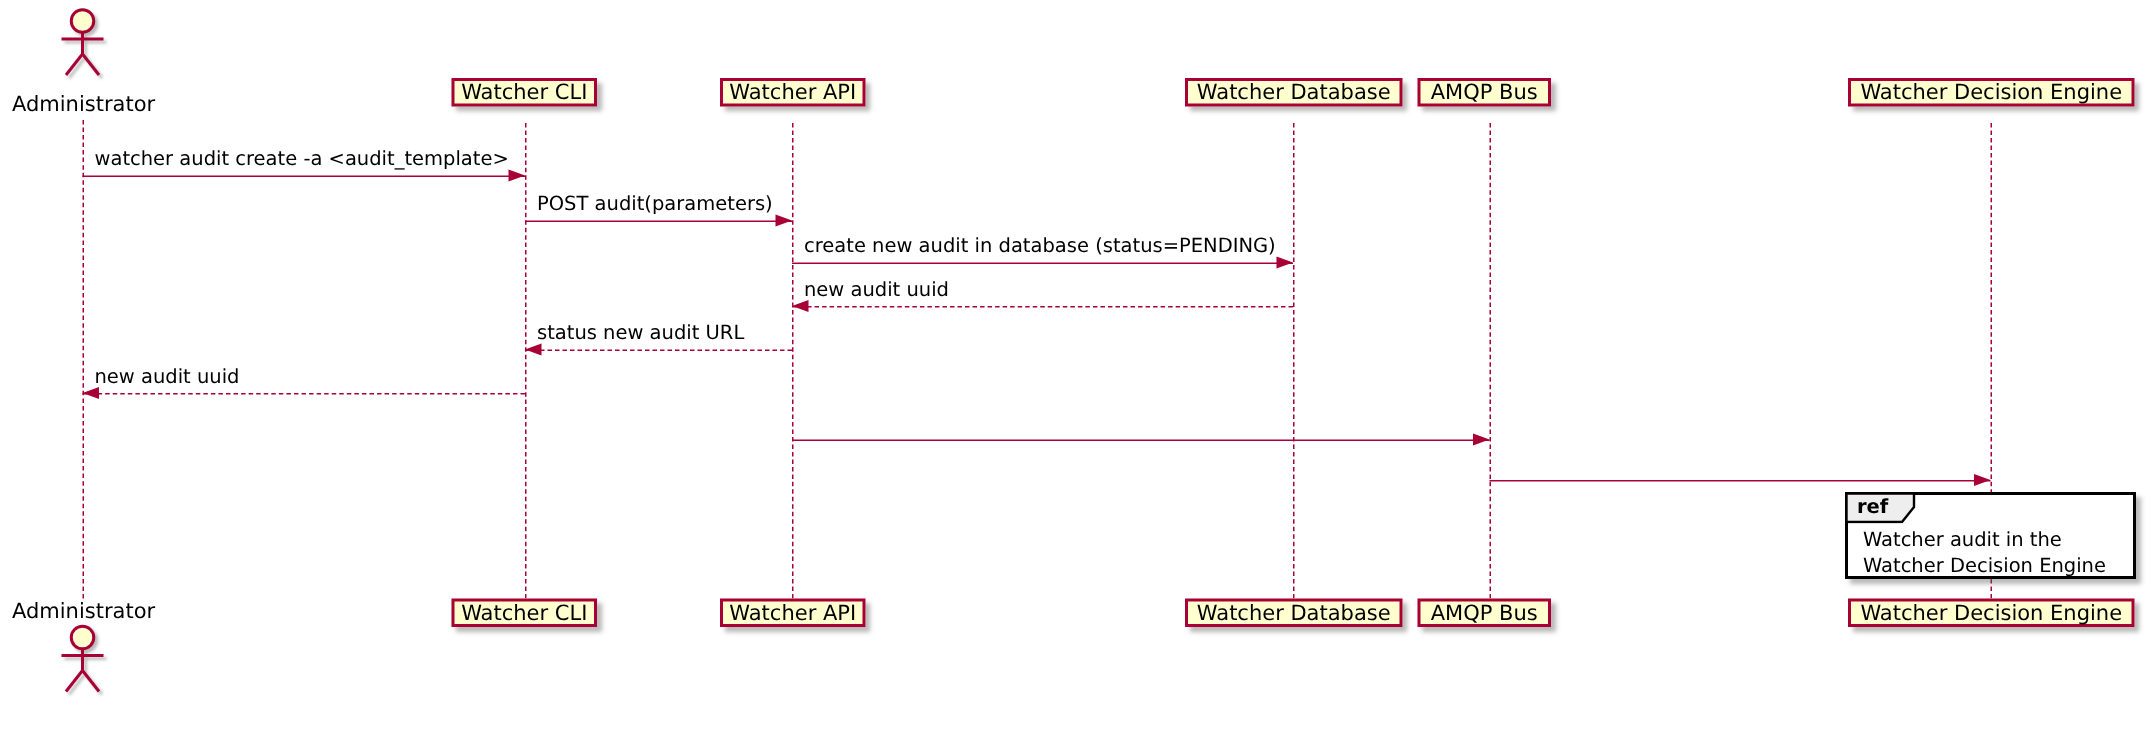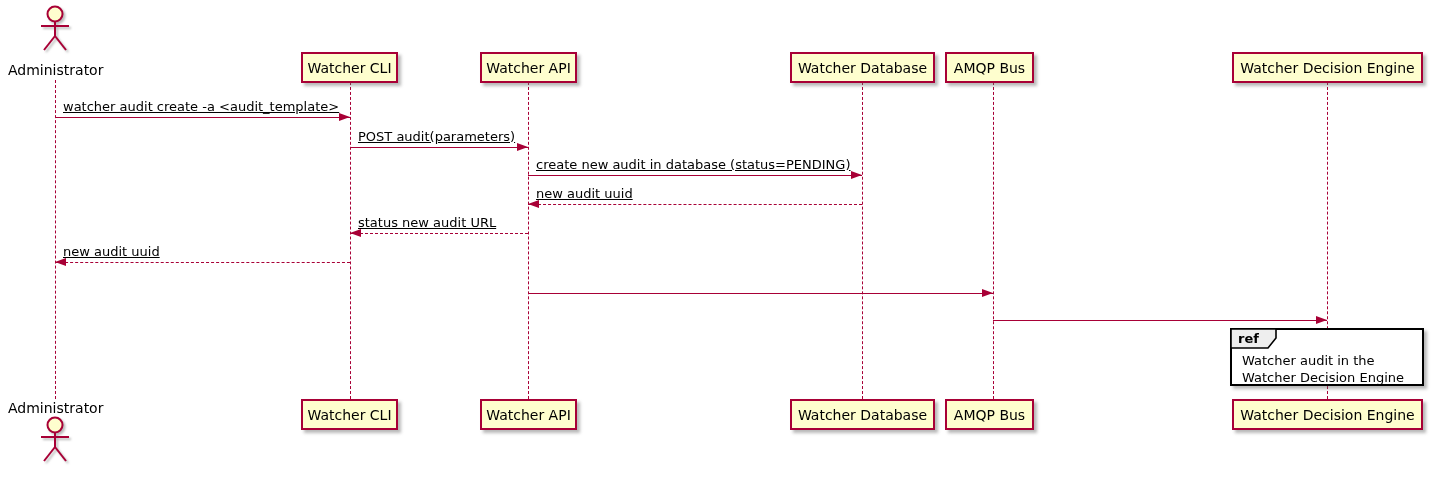--- a/index.html
+++ b/index.html
@@ -1,41 +1,41 @@
 <!DOCTYPE html>
 <html><head>
 <meta charset="utf-8">
 <style>
   html,body{margin:0;padding:0;background:#ffffff;}
   #canvas{
     position:relative;width:1434px;height:486px;background:#ffffff;overflow:hidden;
     font-family:"DejaVu Sans","Liberation Sans",sans-serif;color:#000;
   }
   .participant{
-    position:absolute;box-sizing:border-box;height:31px;
+    position:absolute;box-sizing:border-box;height:19px;
     background:#FEFECE;border:2px solid #A80036;
     display:flex;align-items:center;justify-content:center;
     font-size:14px;color:#000;white-space:nowrap;
     box-shadow:3px 3px 3px rgba(100,100,100,0.45);
     z-index:3;
   }
   .lifeline{
     position:absolute;width:0;border-left:1px dashed #A80036;z-index:0;
   }
   .actor-label{
     position:absolute;font-size:14px;text-align:center;white-space:nowrap;z-index:3;
   }
   .actor-figure{position:absolute;z-index:3;filter:drop-shadow(2px 2px 1px rgba(120,120,120,0.5));}
   .msg-line-solid{position:absolute;height:0;border-top:1px solid #A80036;z-index:1;}
   .msg-line-dashed{position:absolute;height:0;border-top:1px dashed #A80036;z-index:1;}
   .arr-right{position:absolute;width:0;height:0;border-left:11px solid #A80036;
     border-top:4px solid transparent;border-bottom:4px solid transparent;z-index:2;}
   .arr-left{position:absolute;width:0;height:0;border-right:11px solid #A80036;
     border-top:4px solid transparent;border-bottom:4px solid transparent;z-index:2;}
-  .msg-label{position:absolute;font-size:13px;white-space:nowrap;z-index:2;color:#000;text-decoration:underline;}
+  .msg-label{position:absolute;font-size:13px;white-space:nowrap;z-index:2;color:#000;}
   .ref-box{
     position:absolute;box-sizing:border-box;background:#ffffff;border:2px solid #000;
     z-index:4;box-shadow:3px 3px 3px rgba(100,100,100,0.45);
   }
   .ref-header{position:absolute;left:-2px;top:-2px;width:52px;height:21px;}
   .ref-keyword{
     position:absolute;left:6px;top:1px;font-size:13px;font-weight:bold;z-index:5;
   }
   .ref-text{position:absolute;left:10px;top:22px;font-size:13px;line-height:17px;white-space:nowrap;}
 </style>

